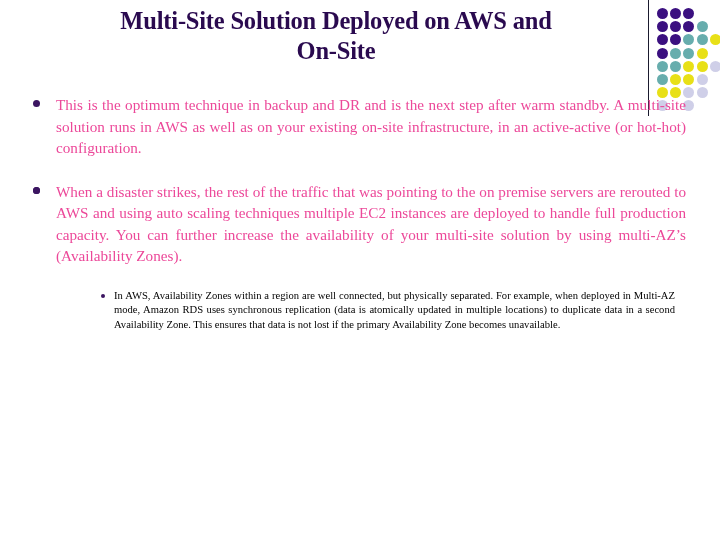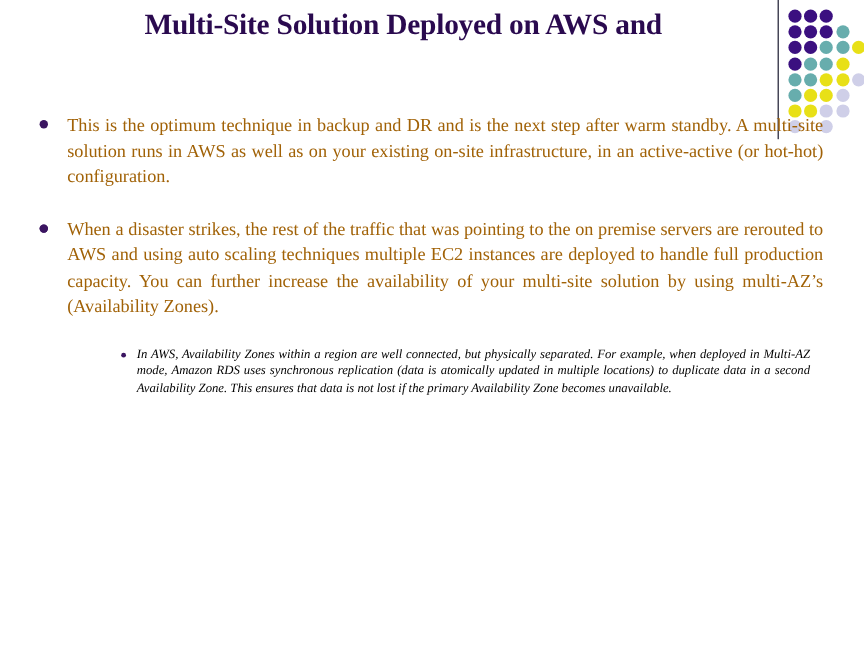--- a/index.html
+++ b/index.html
@@ -82,21 +82,21 @@
     height: 7px;
     border-radius: 50%;
     background: #3B1561;
   }
   .bullet-row .text {
     display: block;
     text-align: justify;
     text-justify: inter-word;
     font-size: 15.2px;
     line-height: 21.5px;
-    color: #a16207;
+    color: #ec4899;
   }
 
   
   .subbullet-row {
     position: relative;
     display: block;
     margin: 6px 0 0 0;
     padding: 0 45px 0 114px;
   }
   .subbullet-row .marker {
@@ -108,21 +108,20 @@
     border-radius: 50%;
     background: #3B1561;
   }
   .subbullet-row .text {
     display: block;
     text-align: justify;
     text-justify: inter-word;
     font-size: 10.6px;
     line-height: 14.6px;
     color: #000000;
-    font-style: italic;
   }
 </style>
 </head>
 <body>
 
 <div id="slide">
 
   <div id="deco">
     <div id="deco-rule" style="background: rgb(26, 26, 46);"></div>
     <div id="deco-dots">
@@ -155,20 +154,21 @@
         <div class="dot" style="left: 26.2px; top: 87.2px; background: rgb(232, 224, 23);"></div>
         <div class="dot" style="left: 39.4px; top: 87.2px; background: rgb(207, 207, 232);"></div>
         <div class="dot" style="left: 52.6px; top: 87.2px; background: rgb(207, 207, 232);"></div>
         <div class="dot" style="left: 13px; top: 100.4px; background: rgb(207, 207, 232);"></div>
         <div class="dot" style="left: 39.4px; top: 100.4px; background: rgb(207, 207, 232);"></div>
       </div>
   </div>
 
   <div id="title">
     <span>Multi-Site Solution Deployed on AWS and</span><br>
+    <span>On-Site</span>
   </div>
 
   <div id="body">
 
     <div class="bullet-row">
       <span class="marker"></span>
       <span class="text">This is the optimum technique in backup and DR and is the next step after warm standby. A multi-site solution runs in AWS as well as on your existing on-site infrastructure, in an active-active (or hot-hot) configuration.</span>
     </div>
 
     <div class="bullet-row">

